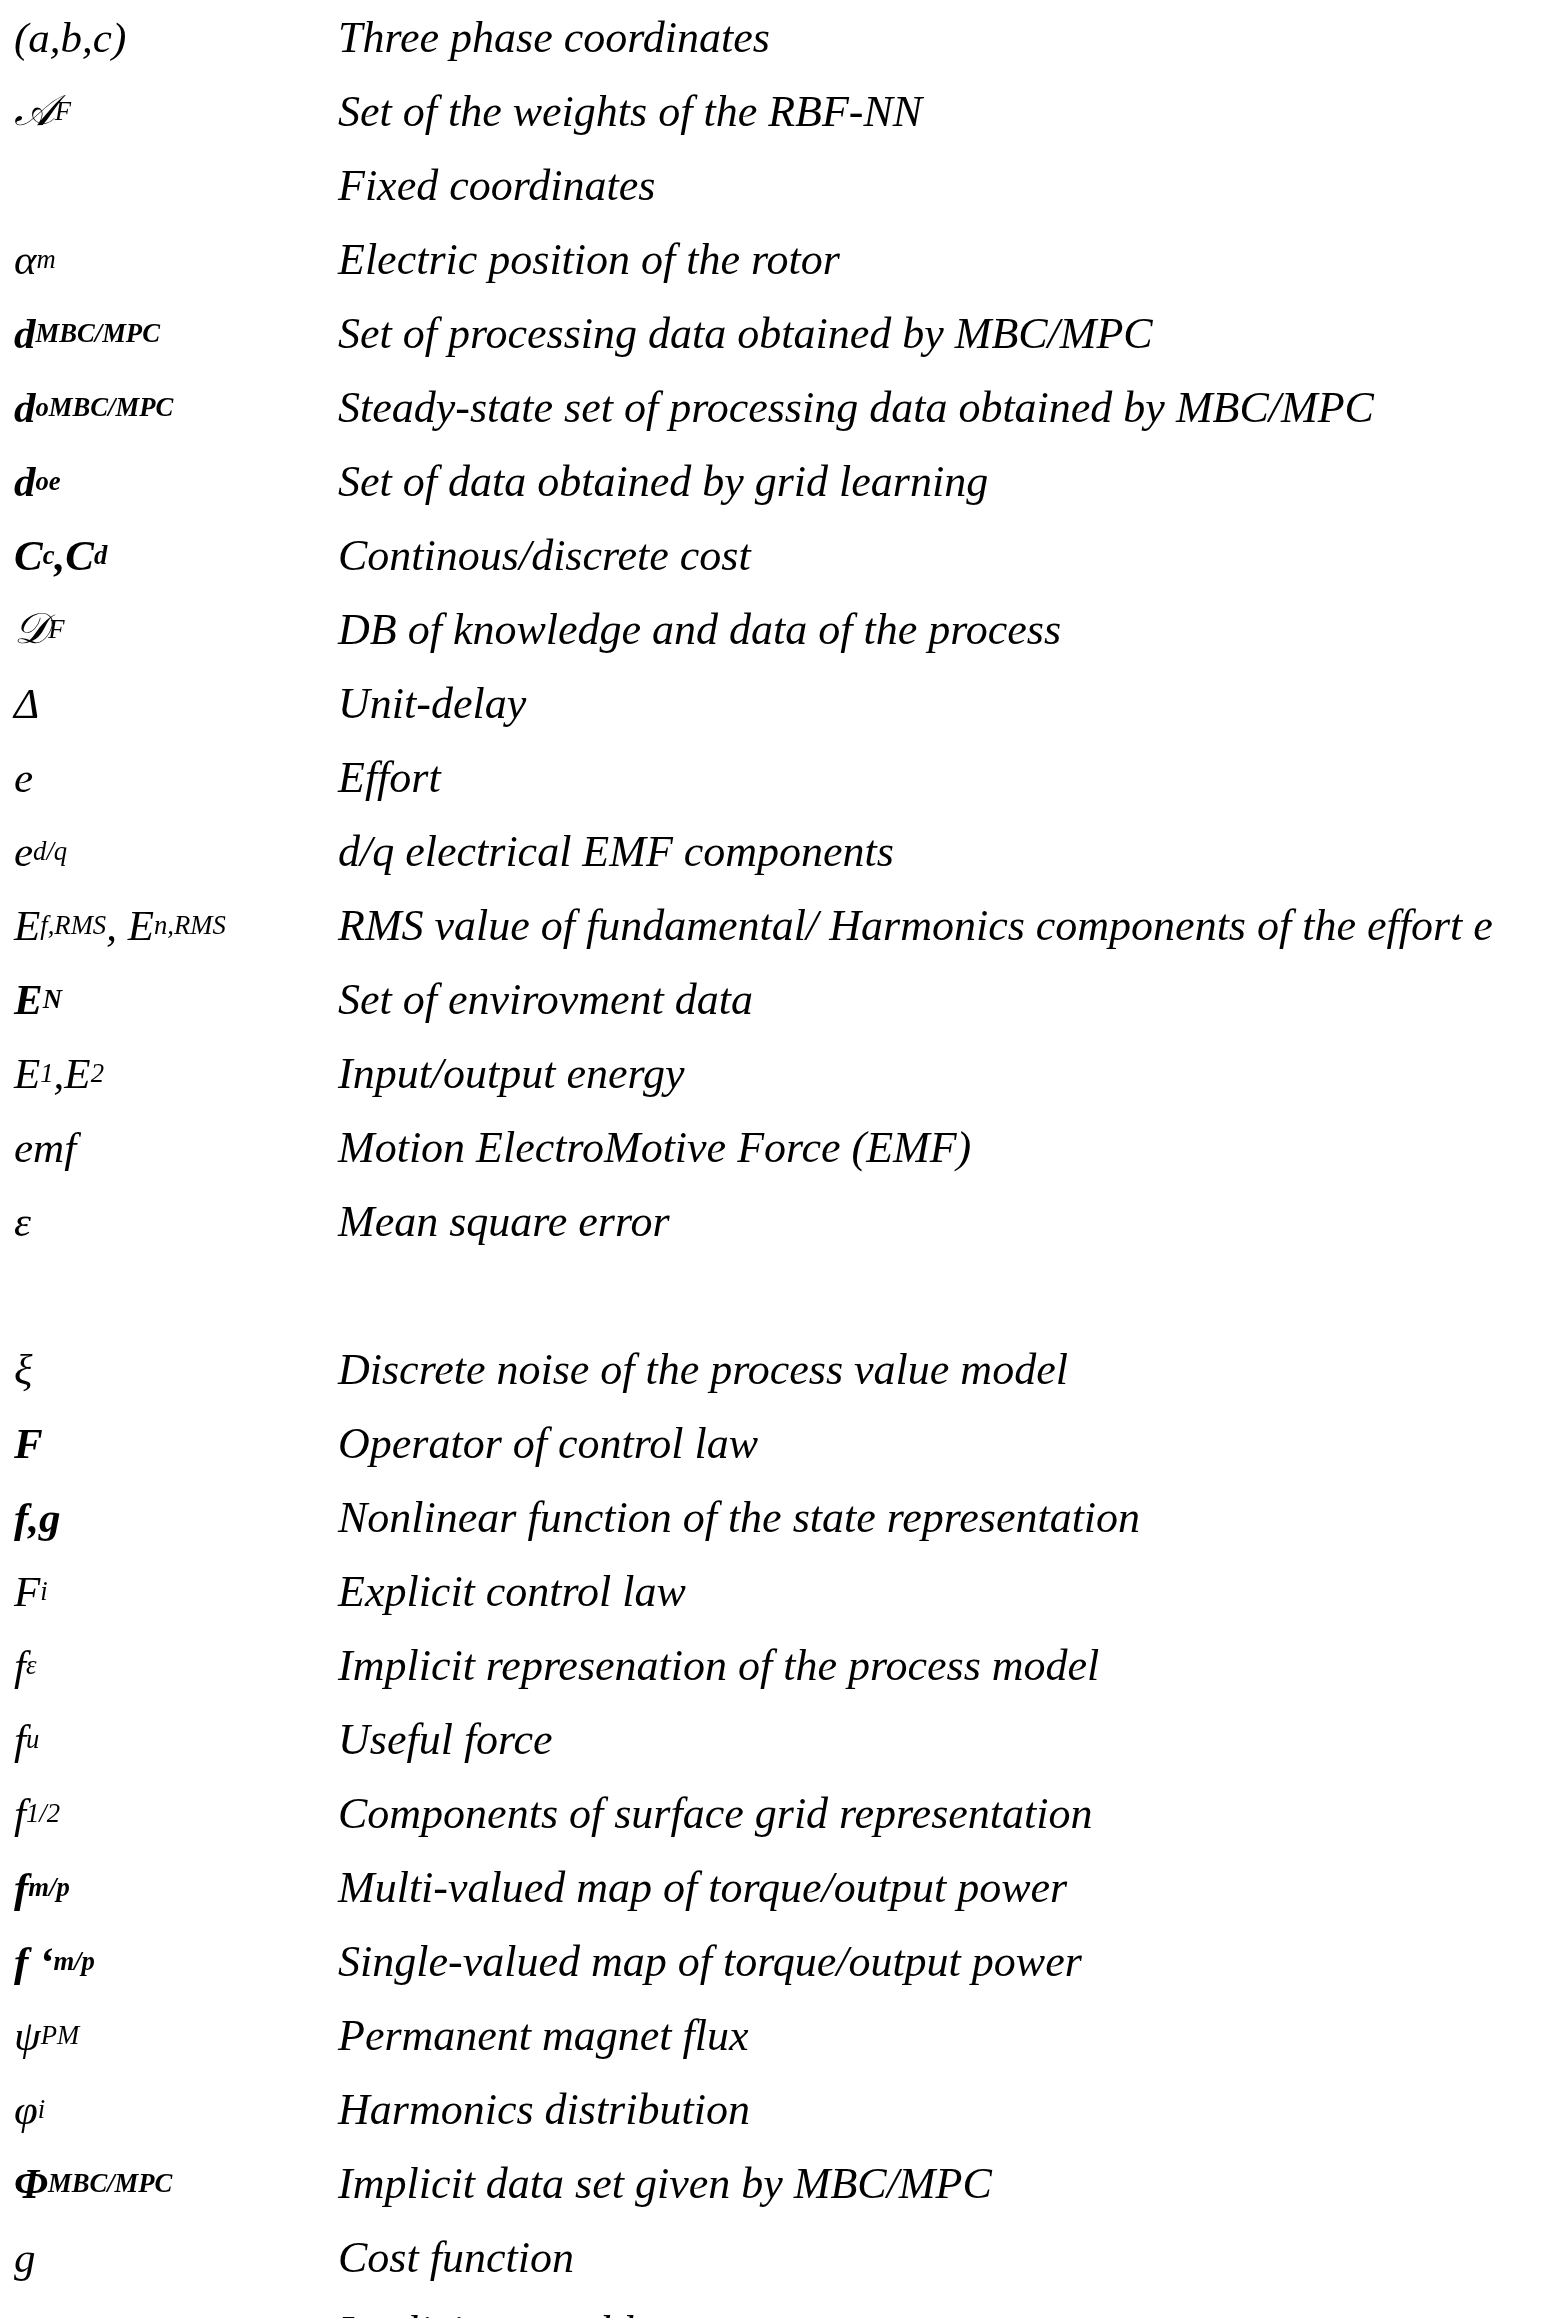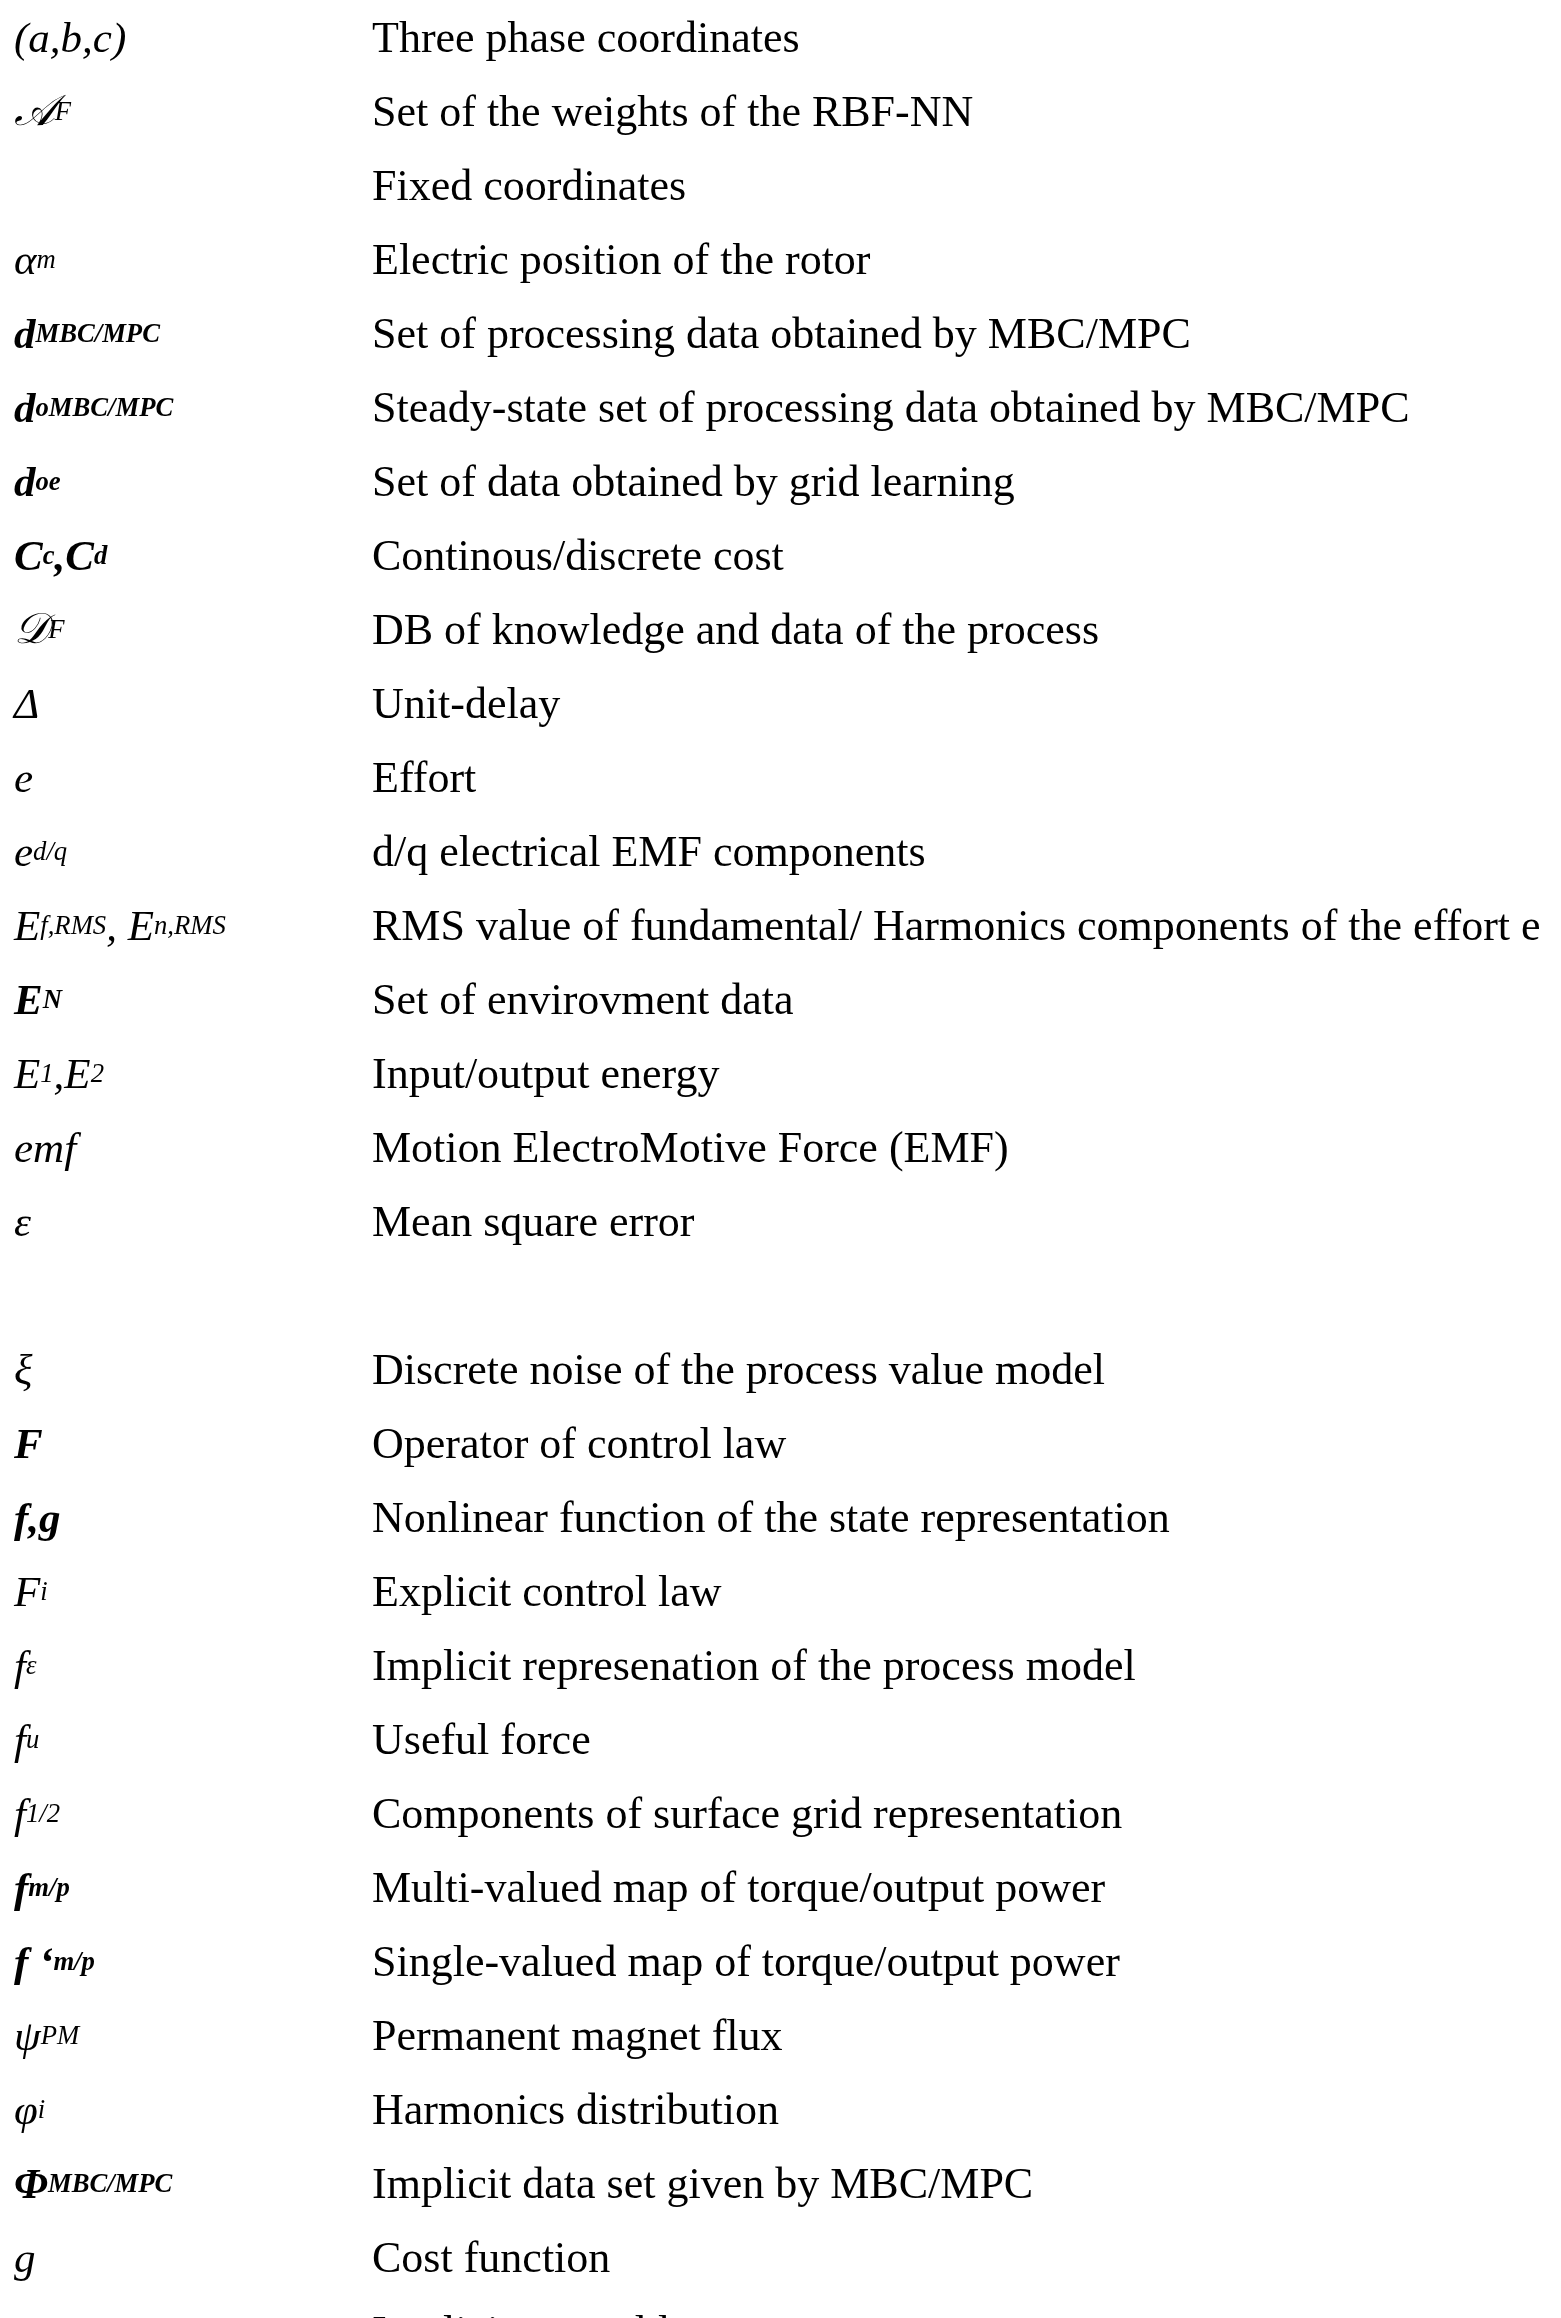--- a/index.html
+++ b/index.html
@@ -5,22 +5,22 @@
   html, body { margin: 0; padding: 0; background: #ffffff; }
   body { width: 1562px; height: 2721px; overflow: hidden; position: relative;
          font-family: "Liberation Serif", "DejaVu Serif", serif; color: #000; }
   .nomenclature { position: absolute; left: 0; top: 0; width: 1562px; }
   .row { position: relative; height: 74px; width: 1562px; }
   .sym { position: absolute; left: 14px; top: 0; height: 74px; width: 315px;
          display: flex; align-items: center; font-size: 43px; font-style: italic;
          white-space: nowrap; }
   .sym.bold { font-weight: bold; }
   .desc { position: absolute; left: 338px; top: 0; height: 74px;
-          display: flex; align-items: center; font-size: 44px; 
-          white-space: nowrap; letter-spacing: 0px; margin-left: 34px; }
+          display: flex; align-items: center; font-size: 44px; font-style: italic;
+          white-space: nowrap; letter-spacing: 0px; }
   .sym sub { font-size: 0.62em; vertical-align: -0.28em; }
   .sym sup { font-size: 0.62em; vertical-align: 0.55em; }
 </style>
 </head>
 <body>
 
 <div class="nomenclature" id="nom">
     <div class="row">
       <div class="sym">
         <span>(a,b,c)</span>

